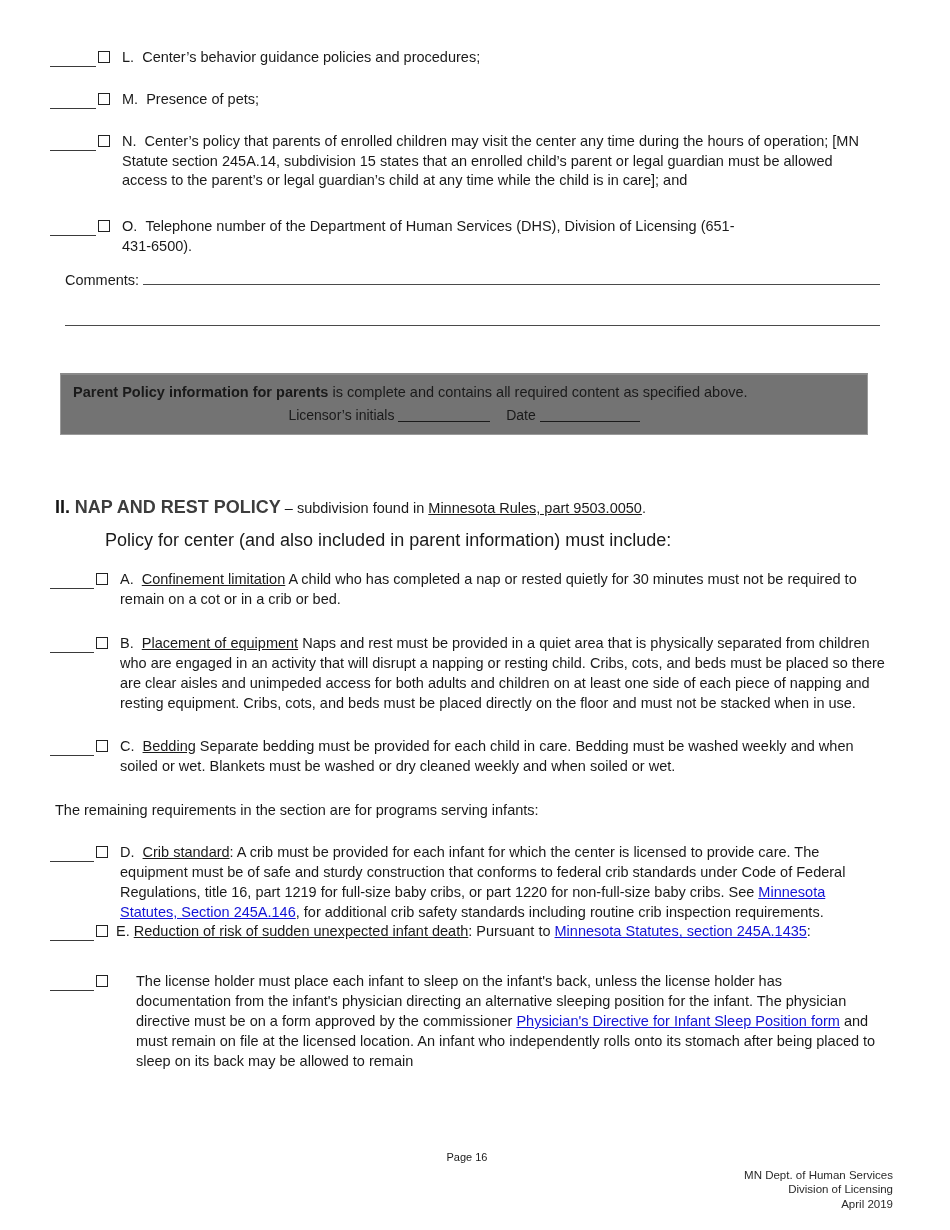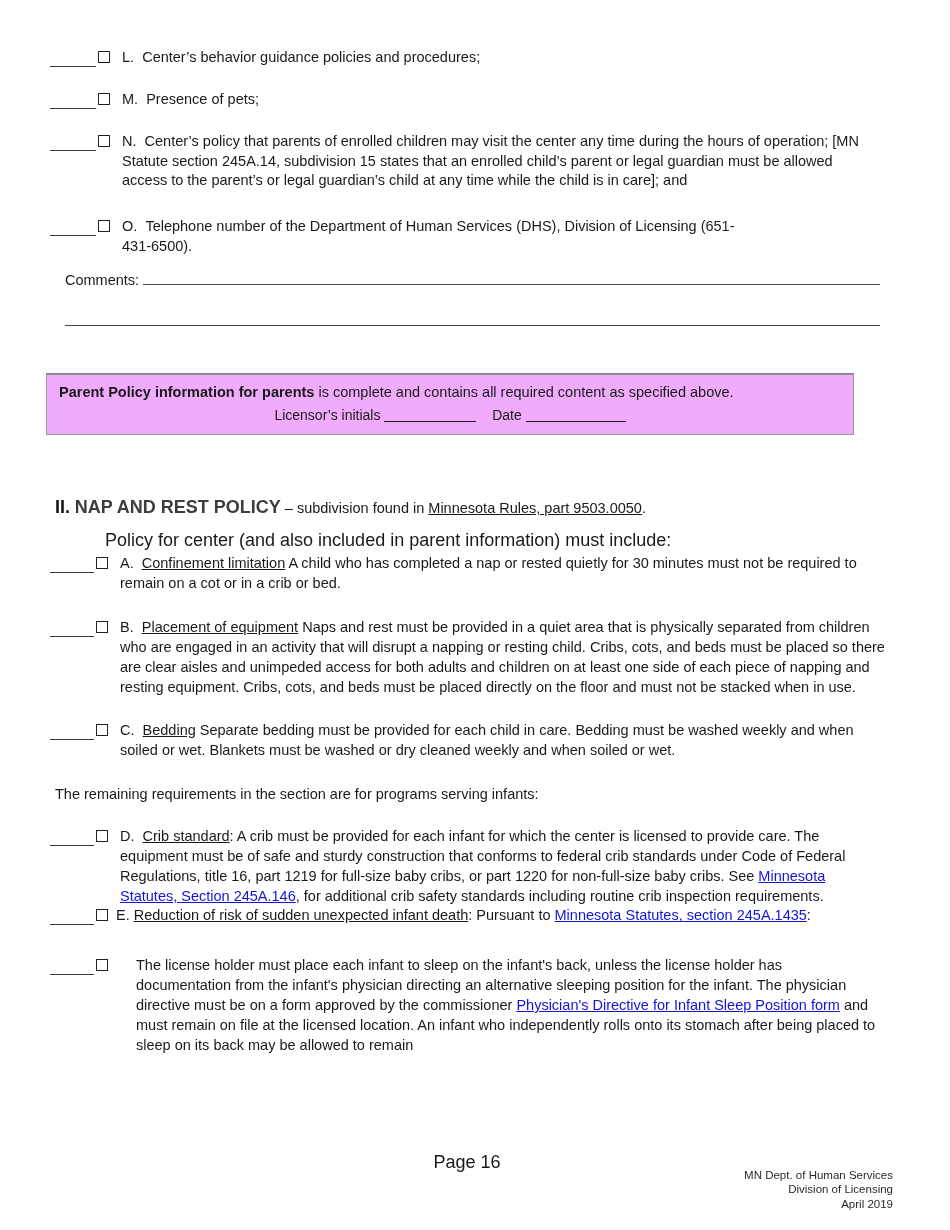--- a/index.html
+++ b/index.html
@@ -83,25 +83,25 @@
   }
   .comments-line2 {
     margin-top: 33px;
     width: 815px;
     border-bottom: 1.5px solid #4a4a4a;
     height: 1px;
   }
 
   
   .attest-box {
-    margin-left: 46px;
+    margin-left: 60px;
     margin-top: 47px;
     width: 808px;
     box-sizing: border-box;
-    background: #f0abfc;
+    background: #737373;
     border: 1.2px solid #9a9a9a;
     border-top: 2px solid #8a8a8a;
     padding: 8px 12px 9px 12px;
   }
   .attest-line1 { font-size: 14.5px; }
   .attest-line2 {
     text-align: center;
     font-weight: normal;
     margin-top: 3px;
     font-size: 14px;
@@ -139,21 +139,21 @@
     font-size: 14.5px;
   }
 
   
   .footer-page {
     position: absolute;
     left: 0;
     right: 16px;
     top: 1150px;
     text-align: center;
-    font-size: 18px;
+    font-size: 11px;
     color: #1a1a1a;
   }
   .footer-org {
     position: absolute;
     right: 57px;
     top: 1168px;
     text-align: right;
     font-size: 11.5px;
     line-height: 1.25;
     color: #2a2a2a;
@@ -224,21 +224,21 @@
     </div>
   </div>
 
   <div class="sec-head">
     <span class="num">II.</span>
     <span class="title">NAP AND REST POLICY</span><span class="rest"> – subdivision found in </span><span class="rest lnk">Minnesota Rules, part 9503.0050</span><span class="rest">.</span>
   </div>
 
   <div class="sec-intro">Policy for center (and also included in parent information) must include:</div>
 
-  <div class="clause lvl-hang" style="margin-top:2px;margin-bottom:16px;">
+  <div class="clause lvl-hang" style="margin-top:18px;margin-bottom:16px;">
     <span class="rule-blank short"></span>
     <span class="cbox"></span>
     <div class="clause-text" style="max-width:760px;">
       <span>A.</span>
       &nbsp;<span class="u">Confinement limitation</span><span>  A child who has completed a nap or rested quietly for 30 minutes must not be required to remain on a cot or in a crib or bed.</span>
     </div>
   </div>
 
   <div class="clause lvl-hang" style="margin-top:24px;margin-bottom:16px;">
     <span class="rule-blank short"></span>

